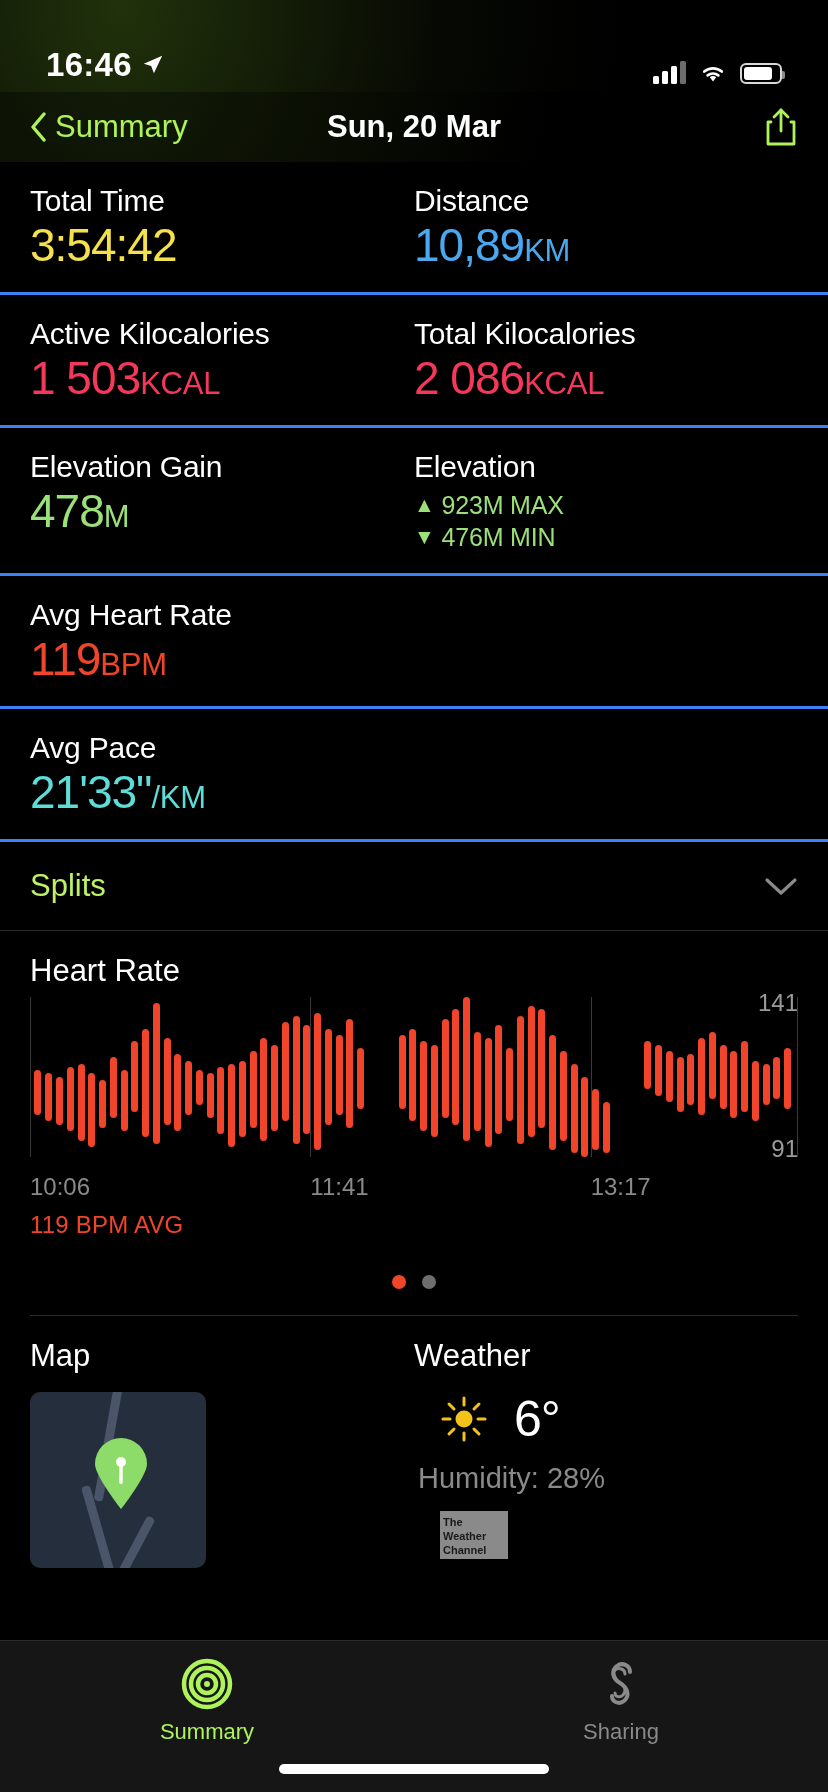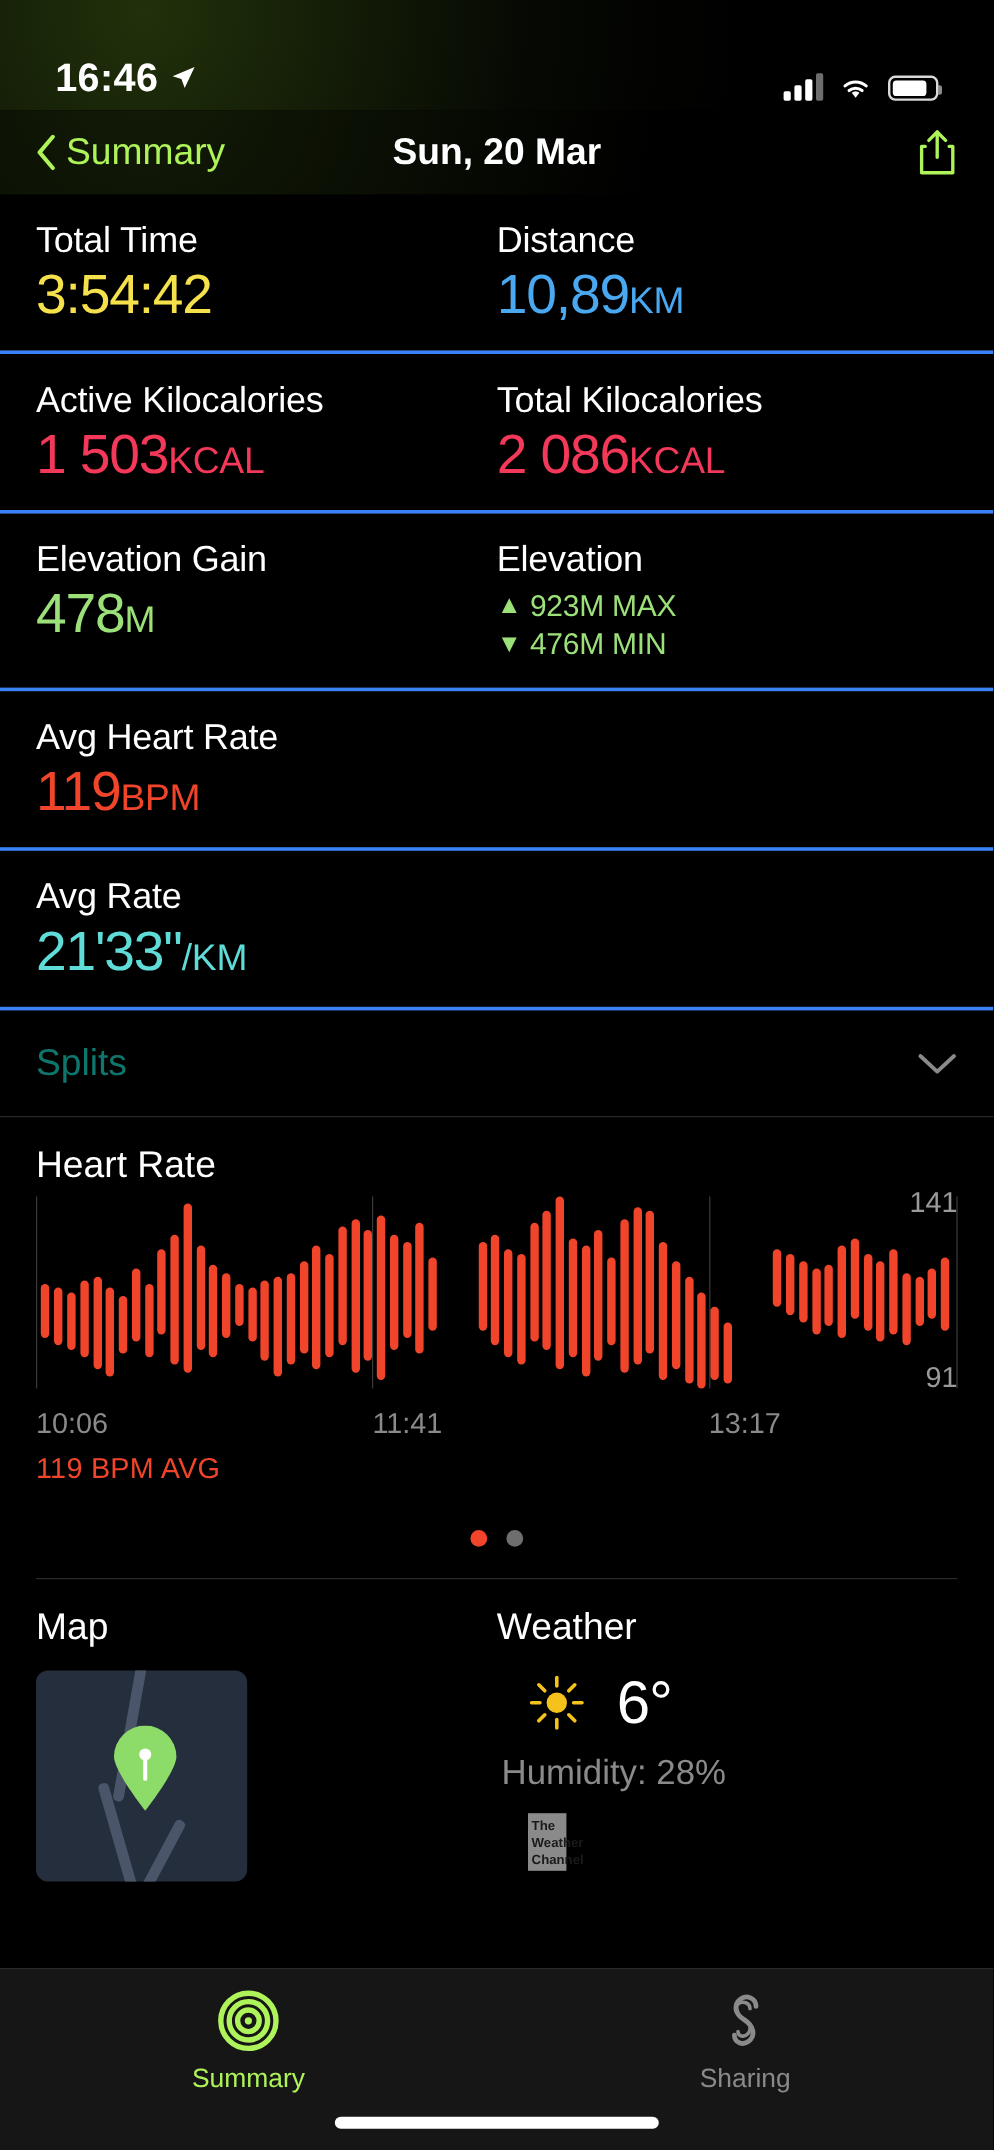--- a/index.html
+++ b/index.html
@@ -102,21 +102,21 @@
     display:flex; align-items:center; gap:7px;
   }
   .tri { font-size: 21px; line-height: 1; }
 
   
   .splits-row {
     display:flex; align-items:center; justify-content:space-between;
     padding: 26px 30px 26px 30px;
     border-bottom: 1px solid #2a2a2a;
   }
-  .splits-label { font-size: 31px; color:#0f766e; }
+  .splits-label { font-size: 31px; color:#bef264; }
   .chev-down { width: 34px; height: 20px; }
 
   
   .hr-section { padding: 22px 0 0 0; }
   .hr-title { font-size: 31px; color:#fff; padding: 0 30px; }
   .hr-chart-wrap { position: relative; margin-top: 8px; padding: 0 30px 0 30px; }
   .hr-chart { position: relative; height: 160px; }
   .hr-axis {
     position:absolute; top:0; bottom:0; width:1px; background:#3a3a3a;
   }
@@ -153,21 +153,21 @@
   }
   .map-road { position:absolute; background:#4b5569; }
   .map-pin {
     position:absolute; left:62px; top:46px; width:58px; height:72px;
   }
   .weather-main { display:flex; align-items:center; gap: 26px; margin-top: 16px; padding-left: 26px; }
   .sun-icon { width: 48px; height: 48px; }
   .w-temp { font-size: 50px; color:#fff; letter-spacing:-1px; }
   .w-humidity { font-size: 29px; color:#8a8a8a; margin-top: 14px; padding-left: 4px; }
   .twc-logo {
-    margin-top: 16px; margin-left: 26px; width: 32px; height: 48px;
+    margin-top: 16px; margin-left: 26px; width: 68px; height: 48px;
     background:#8a8a8a; color:#1a1a1a; font-size: 11px; line-height: 1.28;
     padding: 4px 3px; font-weight: 700;
   }
 
   
   .tabbar {
     flex: 0 0 152px;
     background: #161616;
     border-top: 1px solid #2b2b2b;
     display: flex; align-items: flex-start; padding-top: 16px;
@@ -284,21 +284,21 @@
           <div class="metric-label">Avg Heart Rate</div>
           <div class="metric-value c-red"><span>119</span><span class="unit">BPM</span></div>
         </div>
         <div class="col"></div>
       </div>
     </div>
 
     <div class="row">
       <div class="cols">
         <div class="col">
-          <div class="metric-label">Avg Rate</div>
+          <div class="metric-label">Avg Pace</div>
           <div class="metric-value c-cyan"><span>21'33"</span><span class="unit">/KM</span></div>
         </div>
         <div class="col"></div>
       </div>
     </div>
 
     <div class="splits-row">
       <span class="splits-label">Splits</span>
       <svg class="chev-down" viewBox="0 0 34 20">
         <path d="M3 4 L17 17 L31 4" stroke="#8a8a8a" stroke-width="3.2" fill="none" stroke-linecap="round" stroke-linejoin="round"></path>

